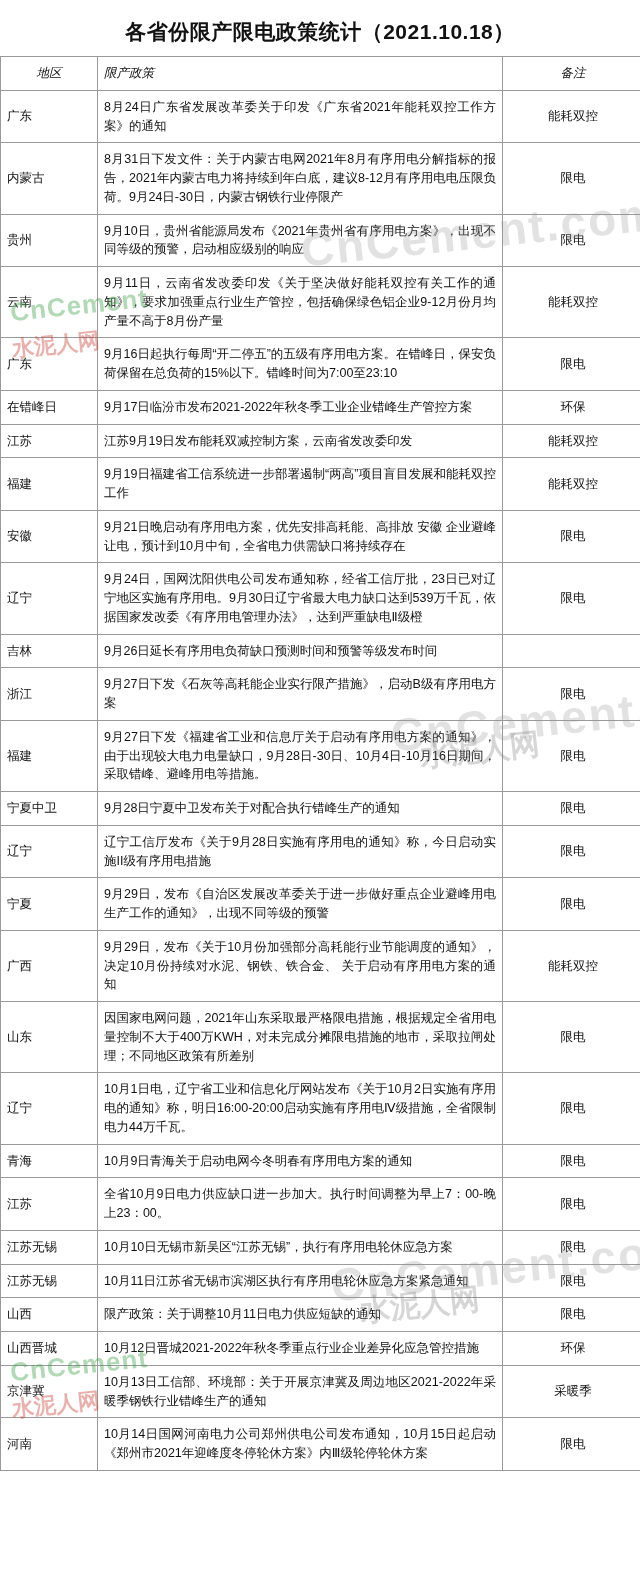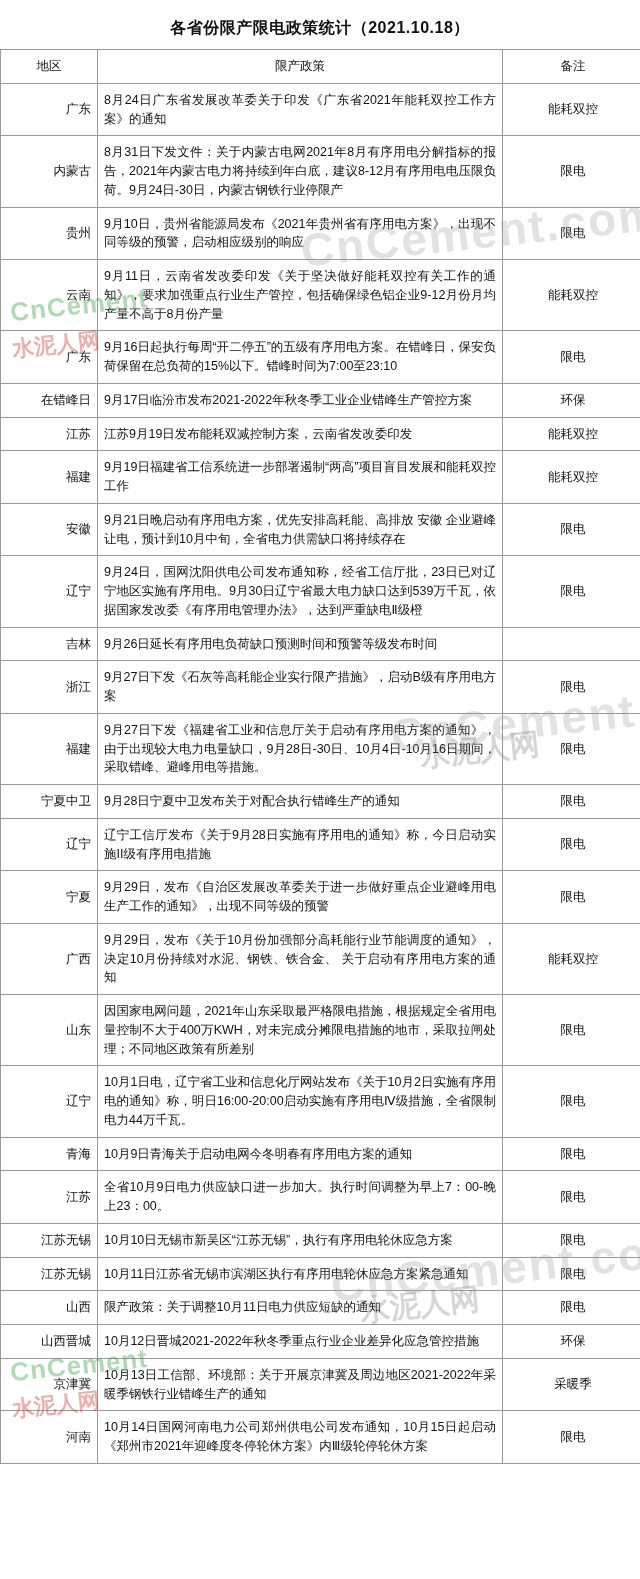--- a/index.html
+++ b/index.html
@@ -16,21 +16,21 @@
   .page {
     width: 640px;
     position: relative;
     background: #fff;
     padding-top: 10px;
     box-sizing: border-box;
     overflow: hidden;
   }
   .doc-title {
     text-align: center;
-    font-size: 16px;
+    font-size: 21px;
     font-weight: bold;
     letter-spacing: 0.5px;
     padding: 8px 0 10px 0;
     color: #111;
   }
   table.policy-table {
     border-collapse: collapse;
     width: 604px;
     margin: 0 auto;
     table-layout: fixed;
@@ -39,31 +39,32 @@
   table.policy-table td, table.policy-table th {
     border: 1px solid #9a9a9a;
     vertical-align: middle;
     font-size: 12.5px;
     line-height: 1.5;
     padding: 7px 6px;
     color: #111;
     background: transparent;
   }
   .col-region { width: 84px; text-align: center; }
-  .col-policy { width: 392px; text-align: center; }
+  .col-policy { width: 392px; text-align: left; }
   .col-note   { width: 128px; text-align: center; }
 
   thead td {
     text-align: center;
     font-size: 13px;
     font-weight: normal;
     padding: 11px 6px;
+    font-style: italic;
   }
   .region-cell {
-    text-align: right;
+    text-align: left;
     font-size: 13px;
     white-space: nowrap;
   }
   .note-cell {
     text-align: center;
     font-size: 12.5px;
     white-space: nowrap;
   }
   .policy-cell {
     text-align: justify;

